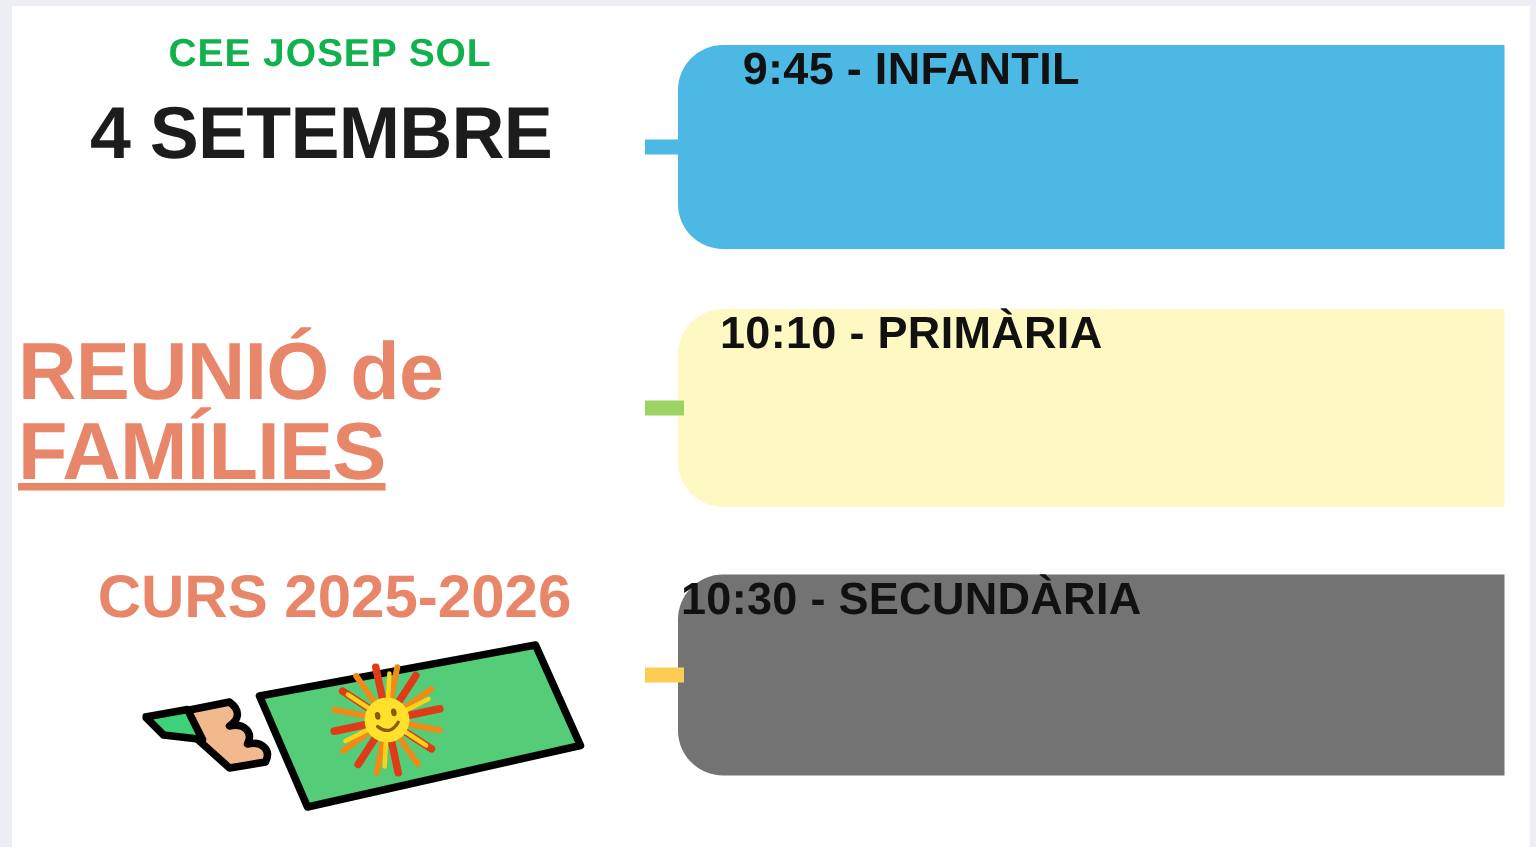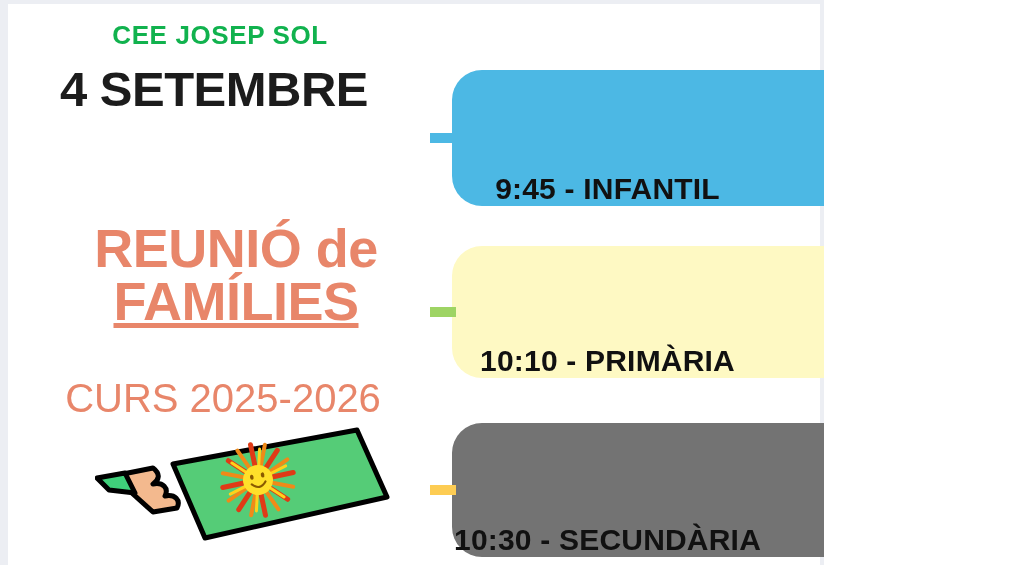--- a/index.html
+++ b/index.html
@@ -8,21 +8,21 @@
     padding: 0;
     background: #ffffff;
   }
   body {
     font-family: "Liberation Sans", sans-serif;
     -webkit-font-smoothing: antialiased;
   }
 
   .poster {
     position: relative;
-    width: 824px;
+    width: 1024px;
     height: 565px;
     background: #ffffff;
     overflow: hidden;
   }
 
   
   .edge-strip-left {
     position: absolute;
     left: 0; top: 0;
     width: 8px; height: 565px;
@@ -71,68 +71,67 @@
     text-align: center;
     color: #1c1c1c;
     font-size: 49px;
     font-weight: bold;
     letter-spacing: -0.5px;
     line-height: 1.05;
   }
 
   .event-title {
     position: absolute;
-    left: 16px;
+    left: 4px;
     top: 222px;
     width: 424px;
-    text-align: center;
+    text-align: left;
     color: #e8866a;
     font-size: 54px;
     font-weight: bold;
     letter-spacing: -0.5px;
     line-height: 0.98;
   }
   .event-title-line2 {
     display: block;
     text-decoration: underline;
   }
 
   .course-year {
     position: absolute;
     left: 0;
     top: 378px;
     width: 430px;
     text-align: center;
     color: #e8866a;
     font-size: 40px;
-    font-weight: normal;
+    font-weight: bold;
     letter-spacing: 0px;
     line-height: 1;
   }
 
   
   .pencil-art {
     position: absolute;
     left: 95px;
     top: 420px;
     width: 320px;
     height: 125px;
   }
 
   
   .session-bar {
     position: absolute;
     display: flex;
-    align-items: flex-end;
+    align-items: flex-start;
     justify-content: center;
     border-top-left-radius: 30px;
     border-bottom-left-radius: 30px;
     border-top-right-radius: 0;
     border-bottom-right-radius: 0;
-    margin-top: 40px;
   }
   .session-label {
     color: #111111;
     font-size: 30px;
     font-weight: bold;
     letter-spacing: 0.2px;
     white-space: nowrap;
     transform: translateX(-120px);
   }
 

